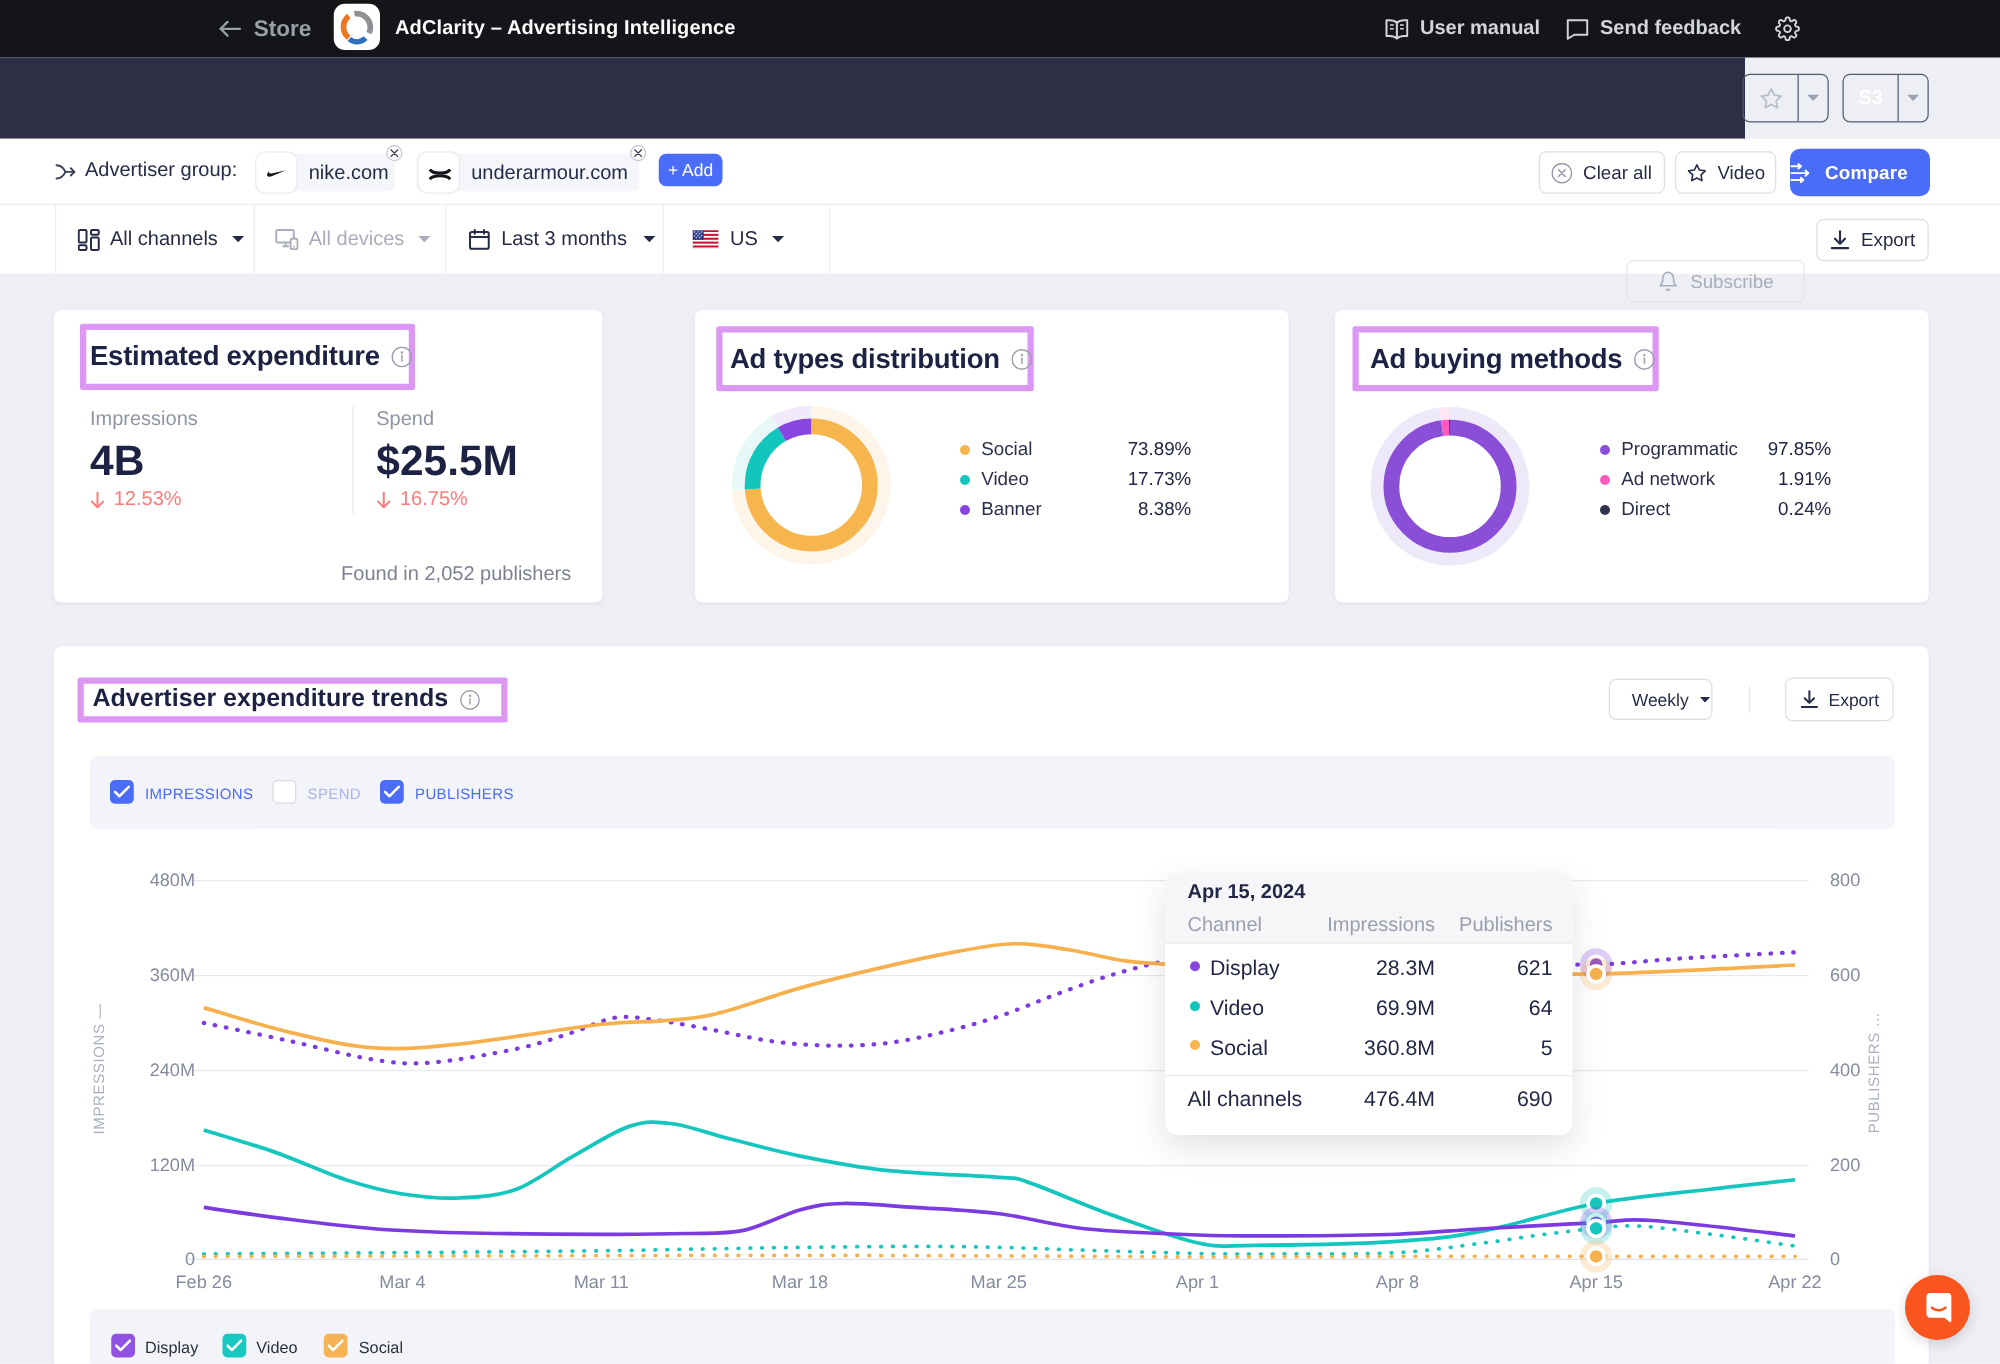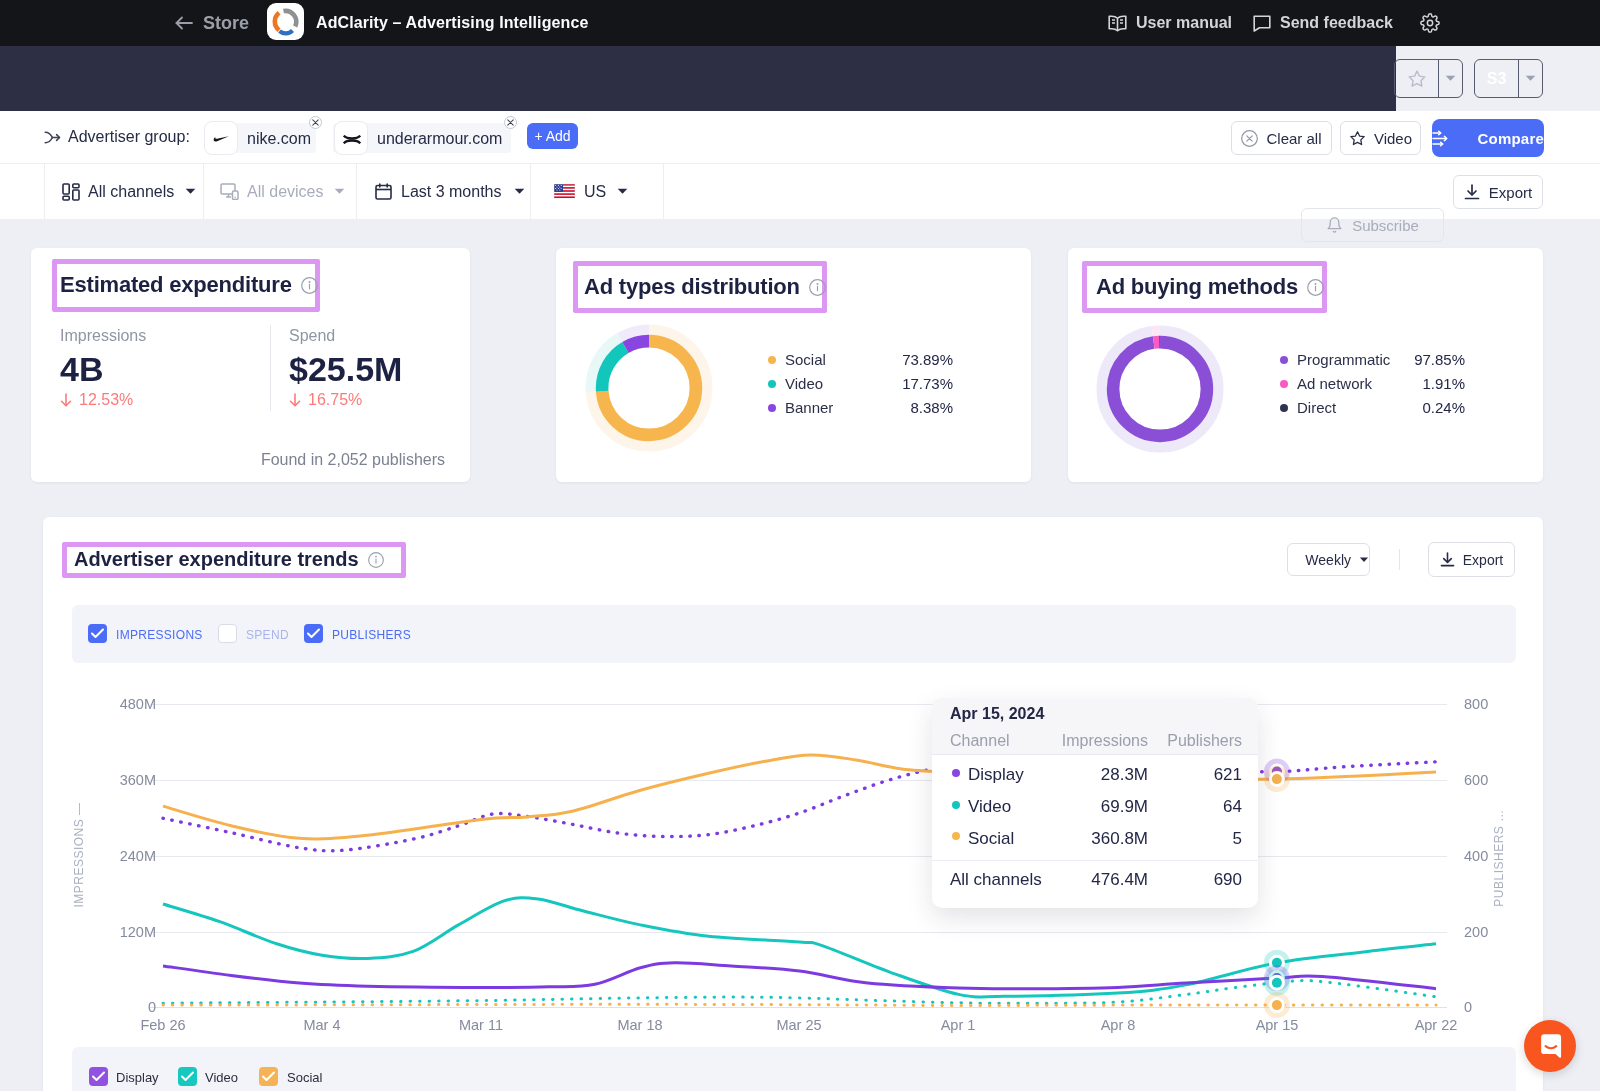--- a/index.html
+++ b/index.html
@@ -127,21 +127,21 @@
         <path d="M5.8 5.8l5.4 5.4M11.2 5.8l-5.4 5.4" stroke-linecap="round"></path>
       </svg>
     <span class="navy" style="font-size:15px;">Clear all</span>
   </div>
   <div class="abs row" style="left:1340px; top:10px; width:81px; height:34px; border:1px solid #dcdfe6; border-radius:6px; justify-content:center; gap:8px;">
     <svg width="17" height="17" viewBox="0 0 24 24" fill="none" stroke="#262b47" stroke-width="1.8" stroke-linejoin="round">
         <path d="M12 2.6l2.9 5.9 6.5.9-4.7 4.6 1.1 6.5-5.8-3-5.8 3 1.1-6.5L2.6 9.4l6.5-.9L12 2.6z"></path>
       </svg>
     <span class="navy" style="font-size:15px;">Video</span>
   </div>
-  <div class="abs row" style="left:1432px; top:8px; width:112px; height:38px; background:#4a6cf6; border-radius:8px; justify-content:space-between; gap:25px;">
+  <div class="abs row" style="left:1432px; top:8px; width:112px; height:38px; background:#4a6cf6; border-radius:8px; justify-content:flex-start; gap:9px;">
     <svg width="19" height="17" viewBox="0 0 19 17" fill="none" stroke="#fff" stroke-width="1.5" stroke-linecap="round" stroke-linejoin="round">
         <path d="M1 3h7.5"></path>
         <path d="M6.7 1.2L8.8 3 6.7 4.8"></path>
         <path d="M1 8.5h13.5"></path>
         <path d="M12.4 6.4l2.3 2.1-2.3 2.1"></path>
         <path d="M1 14h9.5"></path>
         <path d="M8.6 12.2l2.1 1.8-2.1 1.8"></path>
       </svg>
     <span style="color:#fff; font-size:15px; font-weight:600; letter-spacing:.2px;">Compare</span>
   </div>
@@ -230,21 +230,21 @@
   <div class="abs row" style="left:1453px; top:11px; width:90px; height:34px; border:1px solid #dcdfe6; border-radius:6px; justify-content:center; gap:9px;">
     <svg width="16" height="16" viewBox="0 0 16 16" fill="none" stroke="#262b47" stroke-width="1.7" stroke-linecap="round" stroke-linejoin="round">
         <path d="M8 1v9.5"></path>
         <path d="M4 7l4 4 4-4"></path>
         <path d="M1.5 14.5h13"></path>
       </svg>
     <span class="navy" style="font-size:15px;">Export</span>
   </div>
 </div>
 
-<div class="abs card" style="left:31px; top:248px; width:439px; height:234px;">
+<div class="abs card" style="left:43px; top:248px; width:439px; height:234px;">
   <div class="hl" style="left:21px; top:11px; width:268px; height:53px;"></div>
   <div class="abs row" style="left:29px; top:24px; gap:9px;">
     <span class="ttl">Estimated expenditure</span>
     <svg width="17" height="17" viewBox="0 0 17 17" fill="none" stroke="#9aa0ad" stroke-width="1.2">
         <circle cx="8.5" cy="8.5" r="7.8"></circle>
         <path d="M8.5 7.4v4.4" stroke-linecap="round"></path>
         <circle cx="8.5" cy="4.9" r=".4" fill="#9aa0ad"></circle>
       </svg>
   </div>
   <div class="abs" style="left:29px; top:79px; font-size:16px; color:#8f95a3;">Impressions</div>

